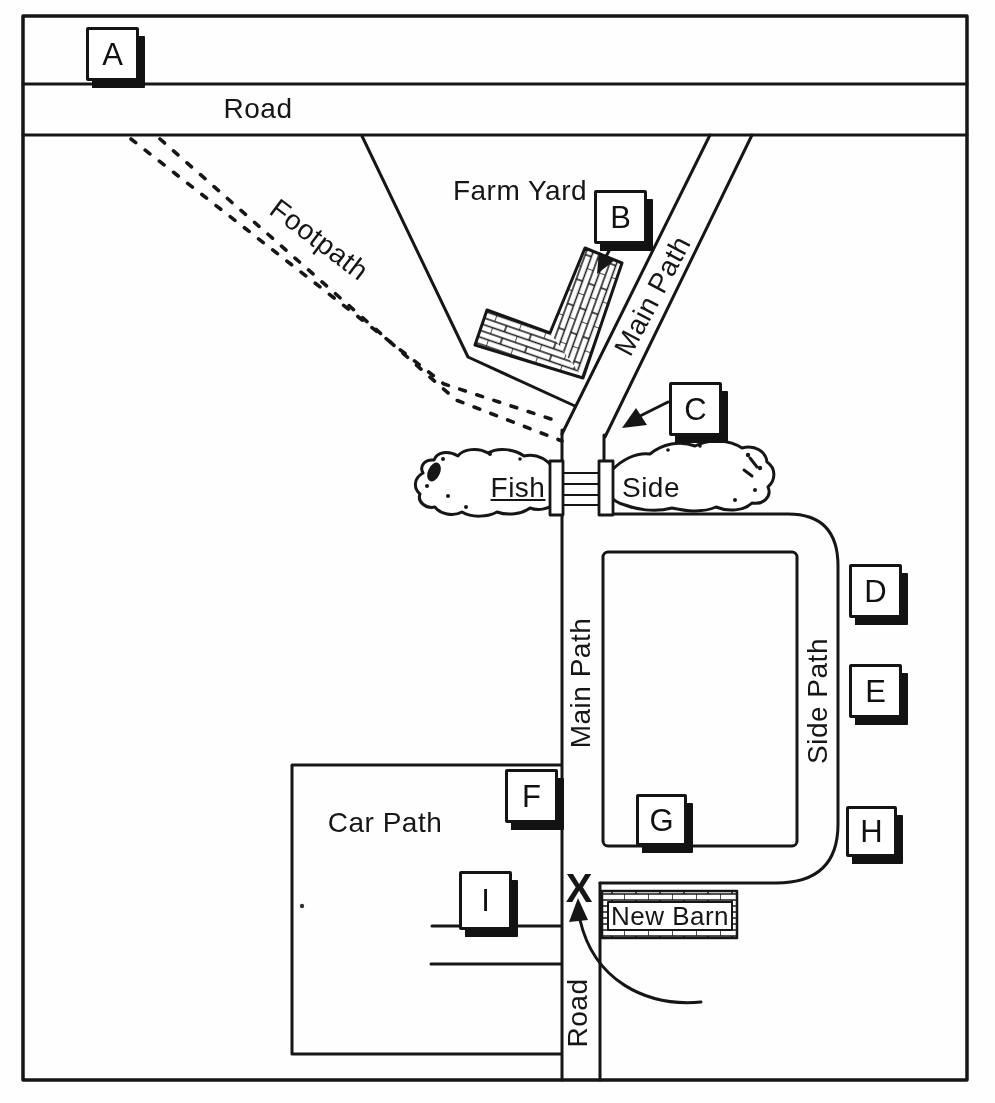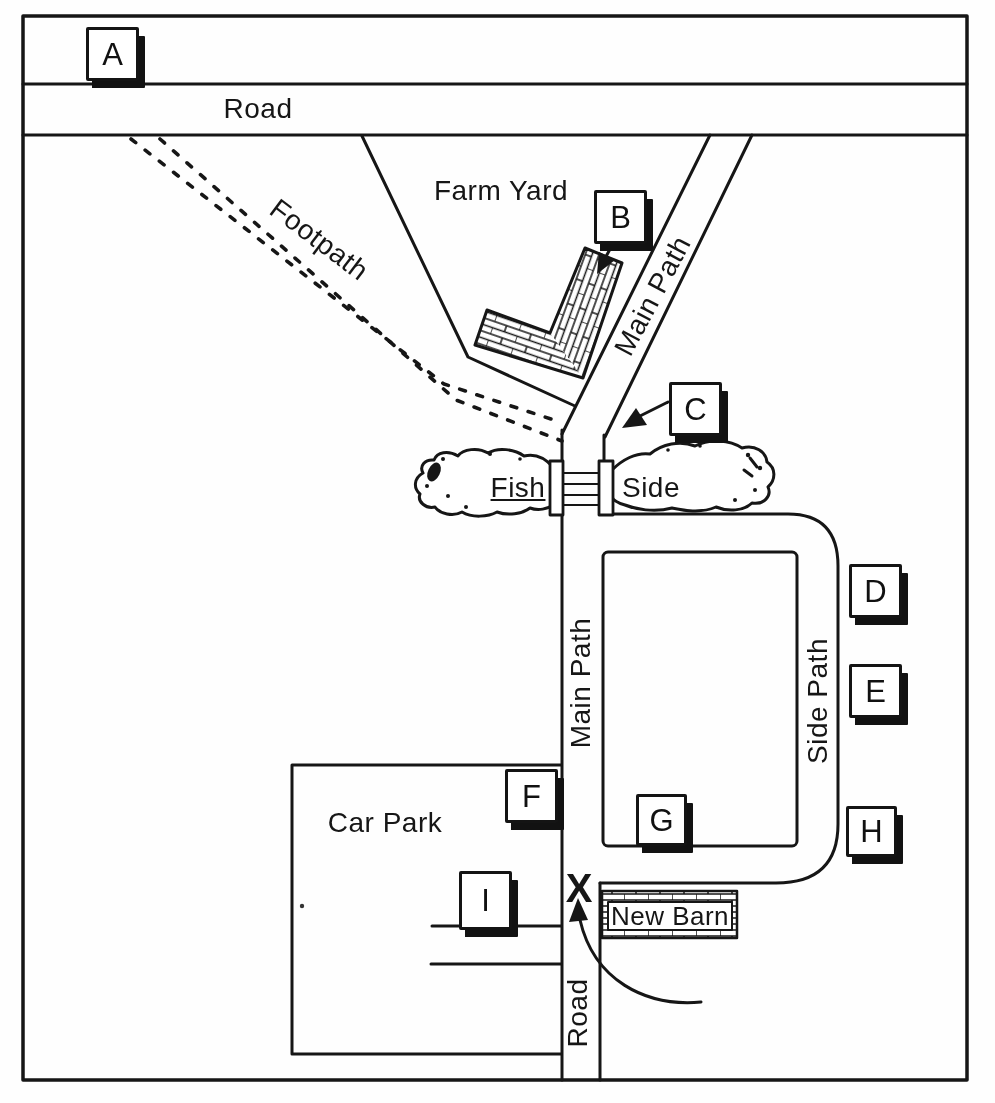--- a/index.html
+++ b/index.html
@@ -153,25 +153,25 @@
       <span>G</span>
     </div>
   <div class="marker" style="left:846px;top:806px;width:45px;height:45px;">
       <span>H</span>
     </div>
   <div class="marker" style="left:459px;top:871px;height:53px;">
       <span>I</span>
     </div>
 
   <div class="lbl" style="left:258px;top:109px;">Road</div>
-  <div class="lbl" style="left:501px;top:191px;text-align:center;">Farm Yard</div>
+  <div class="lbl" style="left:520px;top:191px;text-align:center;">Farm Yard</div>
   <div class="lbl" style="left:319px;top:240px;transform:translate(-50%,-50%) rotate(37deg);">Footpath</div>
   <div class="lbl" style="left:653px;top:296px;transform:translate(-50%,-50%) rotate(-62deg);">Main Path</div>
   <div class="lbl" style="left:518px;top:488px;text-decoration:underline;">Fish</div>
   <div class="lbl" style="left:651px;top:488px;">Side</div>
   <div class="lbl" style="left:581px;top:683px;transform:translate(-50%,-50%) rotate(-90deg);">Main Path</div>
   <div class="lbl" style="left:818px;top:701px;transform:translate(-50%,-50%) rotate(-90deg);">Side Path</div>
-  <div class="lbl" style="left:385px;top:823px;">Car Park</div>
+  <div class="lbl" style="left:385px;top:823px;">Car Path</div>
   <div class="lbl" style="left:670px;top:916px;font-size:26px;">New Barn</div>
   <div class="lbl" style="left:578px;top:1013px;transform:translate(-50%,-50%) rotate(-90deg);">Road</div>
   <div class="lbl xmark" style="left:579px;top:888px;">X</div>
 
 </div>
 
 </body></html>

